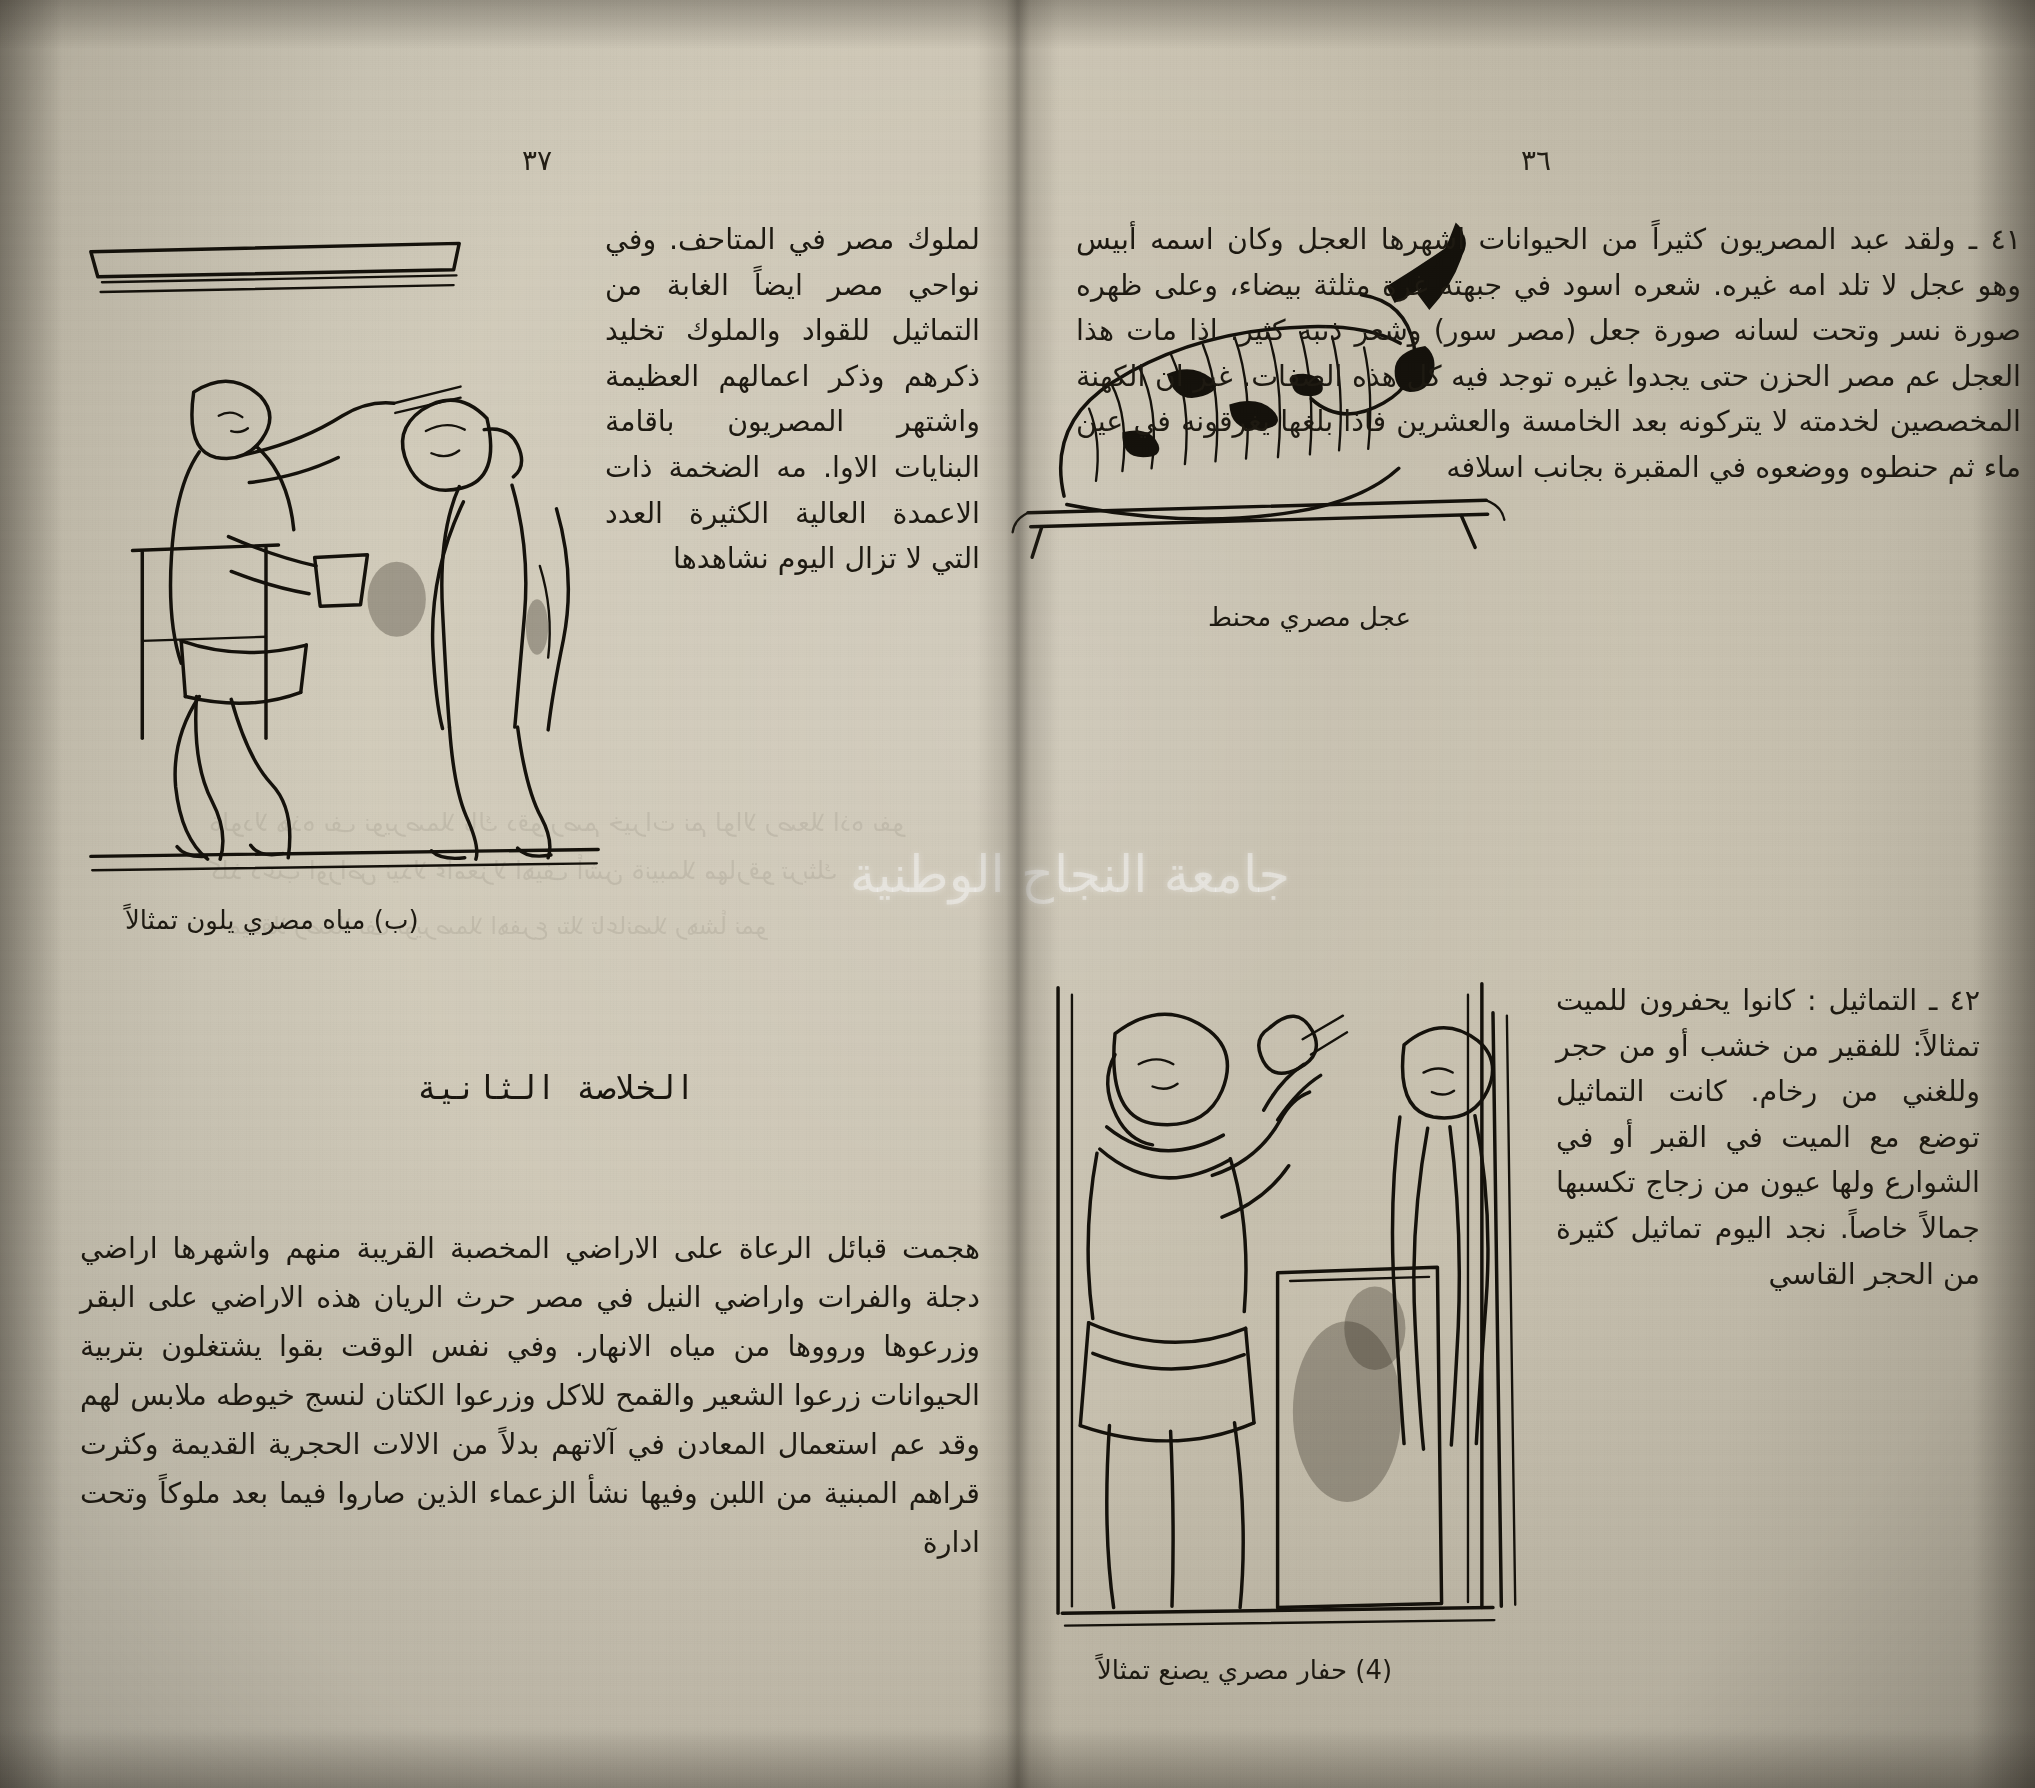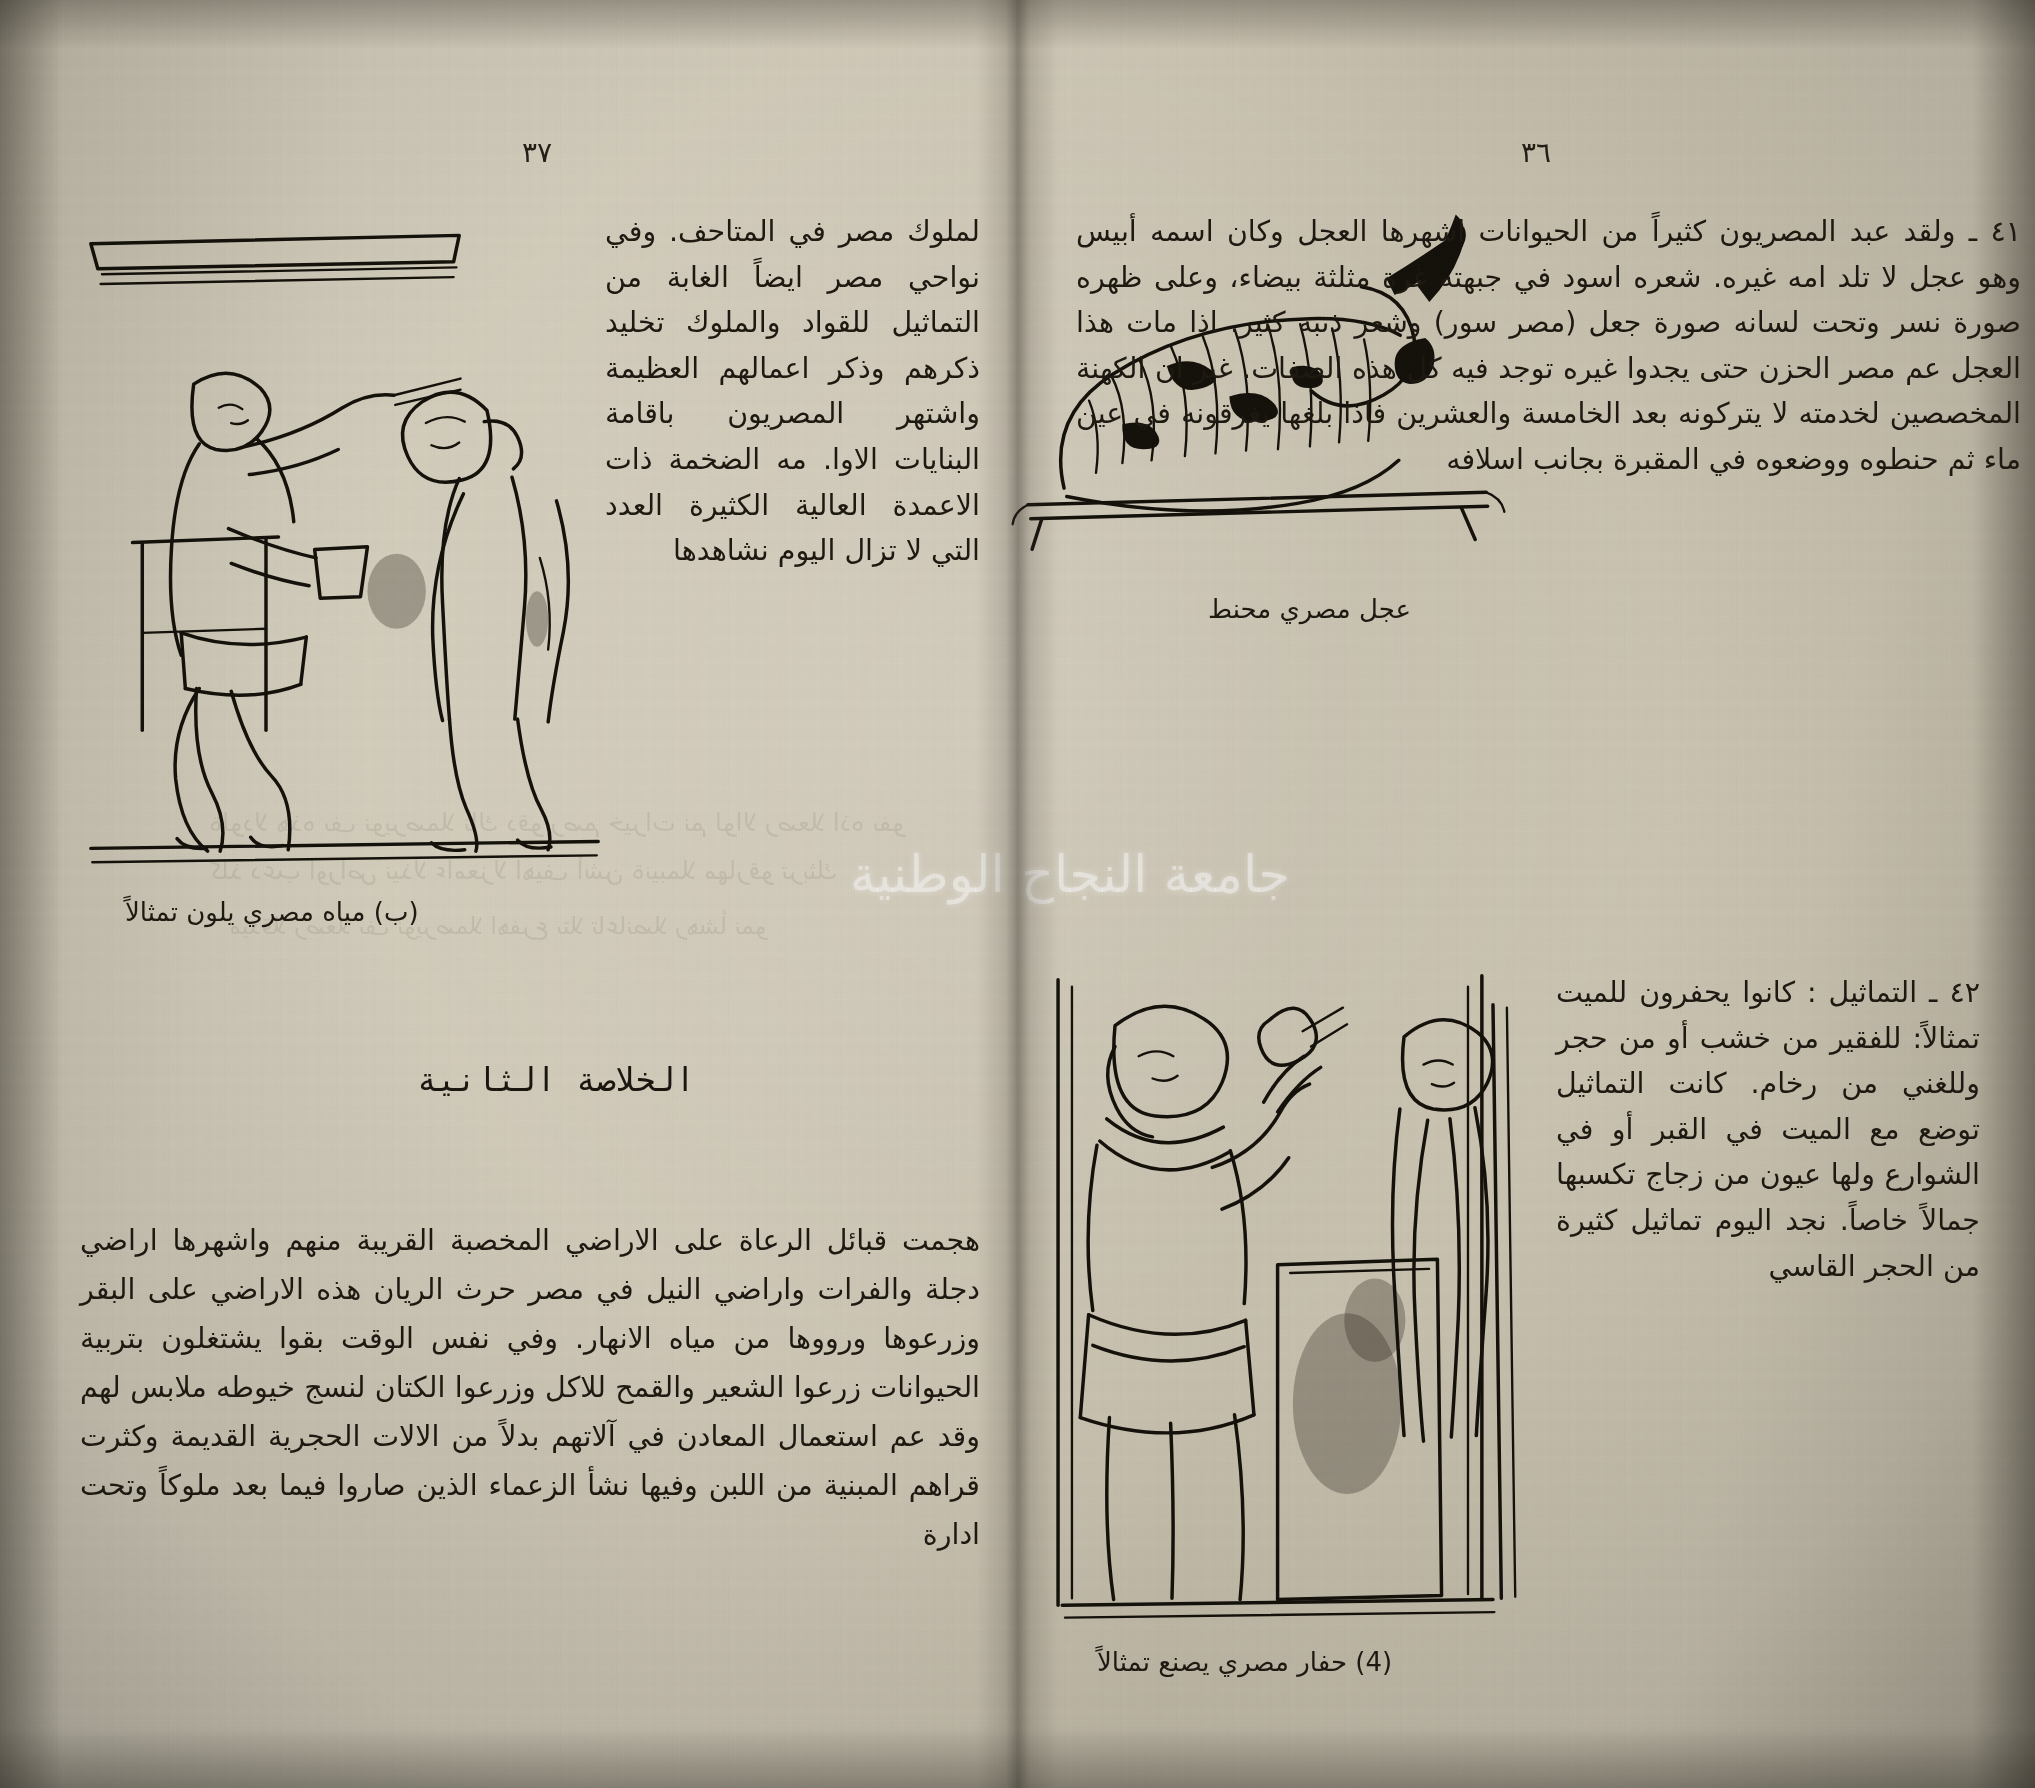--- a/index.html
+++ b/index.html
@@ -70,21 +70,21 @@
     color: #2a2418;
     font-family: "DejaVu Sans", sans-serif;
     transform: scaleX(-1);
     line-height: 1.9;
     letter-spacing: 1.4px;
     pointer-events: none;
     white-space: pre-wrap;
   }
   .page {
     position: absolute;
-    top: 0;
+    top: 8px;
     height: 1717px;
   }
   .page-left  { left: 28px;   width: 987px; }
   .page-right { left: 1057px; width: 945px; margin-left: 19px; }
 
   .folio {
     position: absolute;
     font-size: 28px;
     color: #241f16;
     letter-spacing: 1.4px;

